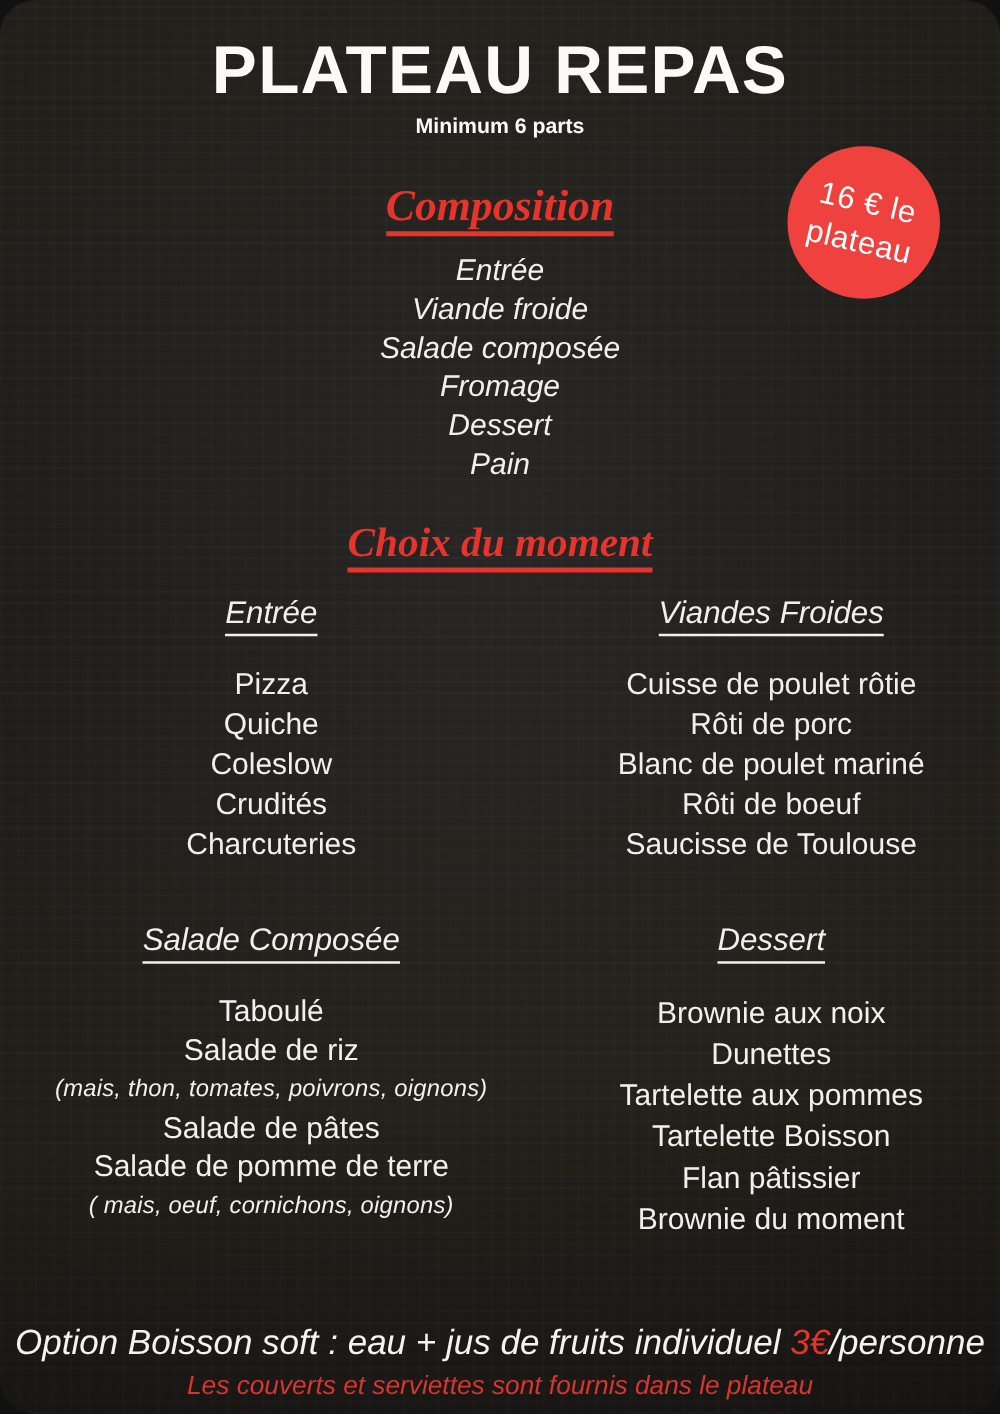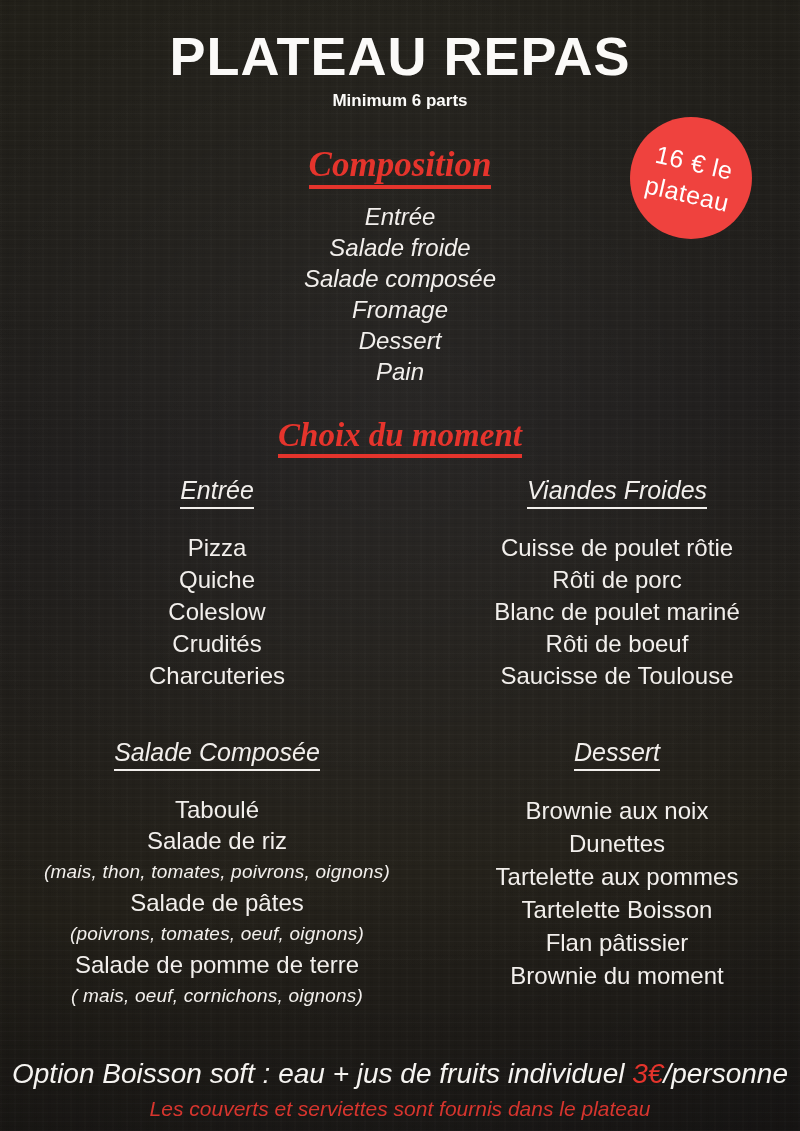--- a/index.html
+++ b/index.html
@@ -10,20 +10,21 @@
     overflow:hidden;
     font-family:"Liberation Sans", sans-serif;
     color:#f2efec;
     text-align:center;
     background-color:#1d1b1a;
     background-image:
       radial-gradient(ellipse 120% 90% at 50% 38%, rgba(255,255,255,0.05), rgba(0,0,0,0.0) 55%, rgba(0,0,0,0.32) 100%),
       repeating-linear-gradient(0deg, rgba(255,255,255,0.018) 0 1px, rgba(0,0,0,0) 1px 4px, rgba(0,0,0,0.06) 4px 5px, rgba(0,0,0,0) 5px 9px),
       repeating-linear-gradient(90deg, rgba(255,255,255,0.012) 0 2px, rgba(0,0,0,0) 2px 6px, rgba(0,0,0,0.03) 6px 9px, rgba(0,0,0,0) 9px 14px),
       linear-gradient(173deg, #222019 0%, #1d1b1a 40%, #232019 75%, #1a1817 100%);
+    border-radius: 28px;
   }
   .title{
     margin:0;padding-top:26px;
     font-size:54px;line-height:60px;
     font-weight:800;letter-spacing:1px;
     color:#fbfaf8;
   }
   .subtitle{
     margin-top:5px;
     font-size:17px;font-weight:700;color:#fbfaf8;
@@ -101,21 +102,21 @@
       <div>plateau</div>
     </div>
   </div>
 
   <div class="red-heading">
     <span class="u">Composition</span>
   </div>
 
   <div class="comp-list">
     <div>Entrée</div>
-    <div>Salade froide</div>
+    <div>Viande froide</div>
     <div>Salade composée</div>
     <div>Fromage</div>
     <div>Dessert</div>
     <div>Pain</div>
   </div>
 
   <div class="red-heading choix-heading">
     <span class="u">Choix du moment</span>
   </div>
 
@@ -149,21 +150,20 @@
   <div class="columns row2">
     <div>
       <div class="col-heading">
         <span class="u">Salade Composée</span>
       </div>
       <div class="col-list">
         <div class="item">Taboulé</div>
         <div class="item">Salade de riz</div>
         <div class="detail">(mais, thon, tomates, poivrons, oignons)</div>
         <div class="item">Salade de pâtes</div>
-        <div class="detail">(poivrons, tomates, oeuf, oignons)</div>
         <div class="item">Salade de pomme de terre</div>
         <div class="detail">( mais, oeuf, cornichons, oignons)</div>
       </div>
     </div>
     <div>
       <div class="col-heading">
         <span class="u">Dessert</span>
       </div>
       <div class="col-list wide">
         <div>Brownie aux noix</div>

